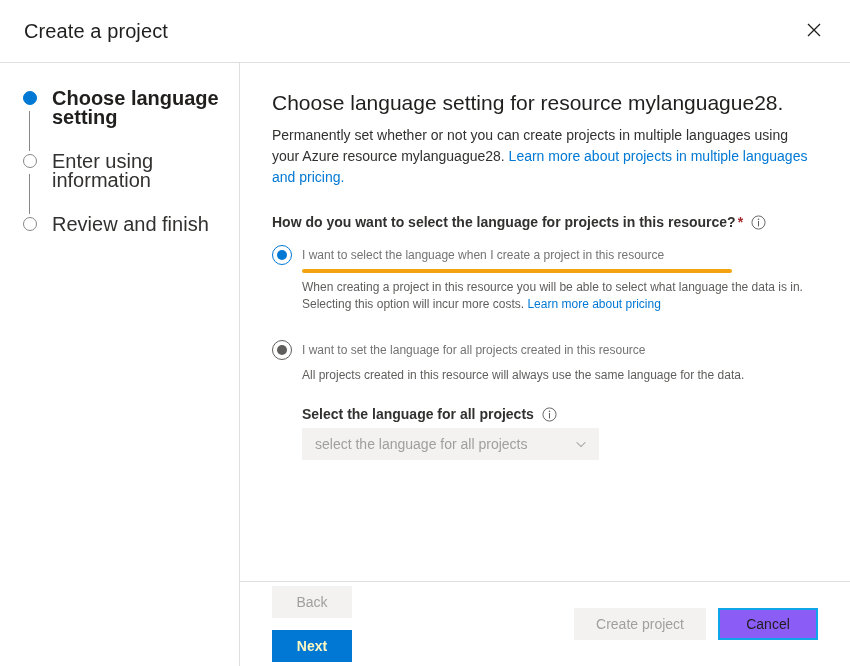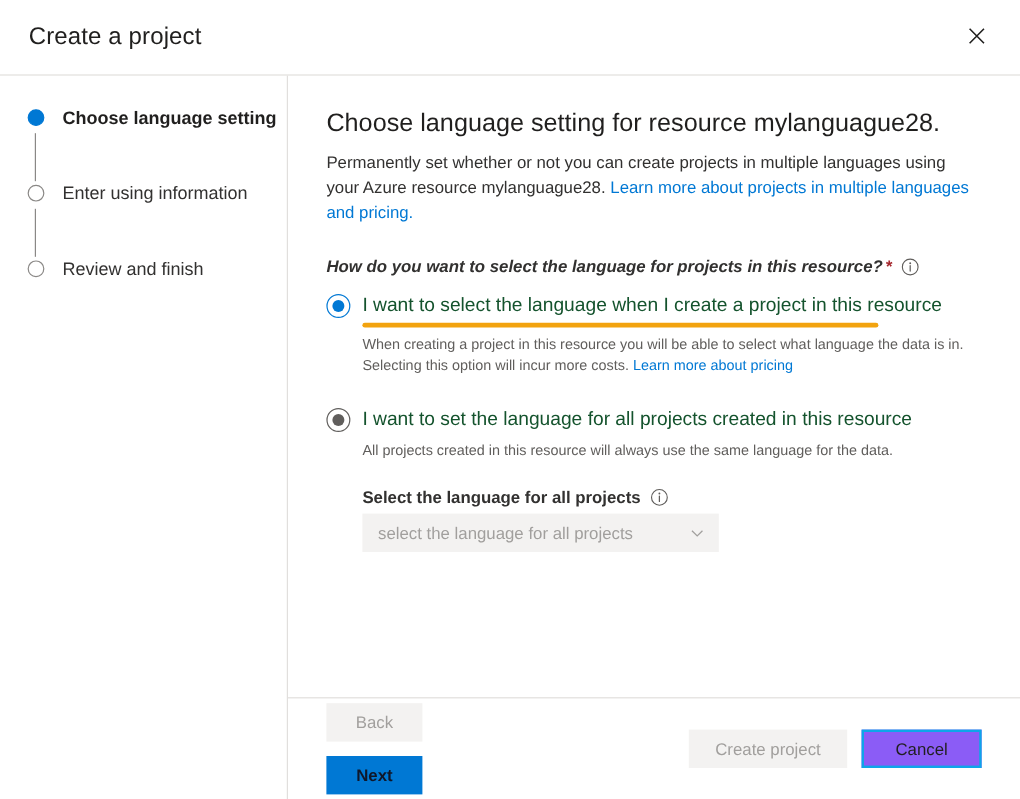--- a/index.html
+++ b/index.html
@@ -96,21 +96,21 @@
   }
   .step-line {
     position: absolute;
     left: 11px;
     top: 22px;
     width: 1px;
     height: 40px;
     background: #8a8886;
   }
   .step-label {
-    font-size: 15px;
+    font-size: 20px;
     line-height: 19px;
     padding-left: 10px;
     color: #323130;
   }
   .step-label.current { font-weight: 700; color: #201f1e; }
   
   .content-pane {
     flex: 1;
     display: flex;
     flex-direction: column;
@@ -141,21 +141,20 @@
     text-decoration: none;
     cursor: pointer;
   }
   .field-question {
     display: flex;
     align-items: center;
     font-size: 14px;
     font-weight: 600;
     color: #323130;
     margin-bottom: 14px;
-    font-style: italic;
   }
   .req-star {
     color: #a4262c;
     font-size: 14px;
     padding-left: 2px;
     line-height: 1;
   }
   .info-icon {
     margin-left: 8px;
     width: 15px;
@@ -187,22 +186,22 @@
   }
   .radio-mark.selected { border: 1px solid #0078d4; }
   .radio-mark.selected .inner {
     width: 10px; height: 10px; border-radius: 50%; background: #0078d4;
   }
   .radio-mark.pressed { border: 1px solid #605e5c; }
   .radio-mark.pressed .inner {
     width: 10px; height: 10px; border-radius: 50%; background: #605e5c;
   }
   .radio-label {
-    font-size: 16px;
-    color: #14532d;
+    font-size: 12px;
+    color: #737373;
     line-height: 20px;
   }
   .highlight-bar {
     height: 4px;
     border-radius: 2px;
     background: #f2a30f;
     margin: 3px 0 6px 30px;
     width: 430px;
   }
   .radio-help {
@@ -267,21 +266,21 @@
     border: 1px solid transparent;
     padding: 0 16px;
     box-sizing: border-box;
     cursor: pointer;
     display: inline-flex;
     align-items: center;
     justify-content: center;
   }
   .btn-primary {
     background: #0078d4;
-    color: #0f172a;
+    color: #fef9c3;
     font-weight: 600;
   }
   .btn-disabled {
     background: #f3f2f1;
     color: #a19f9d;
     cursor: default;
   }
   .btn-default {
     background: #8b5cf6;
     color: #201f1e;

